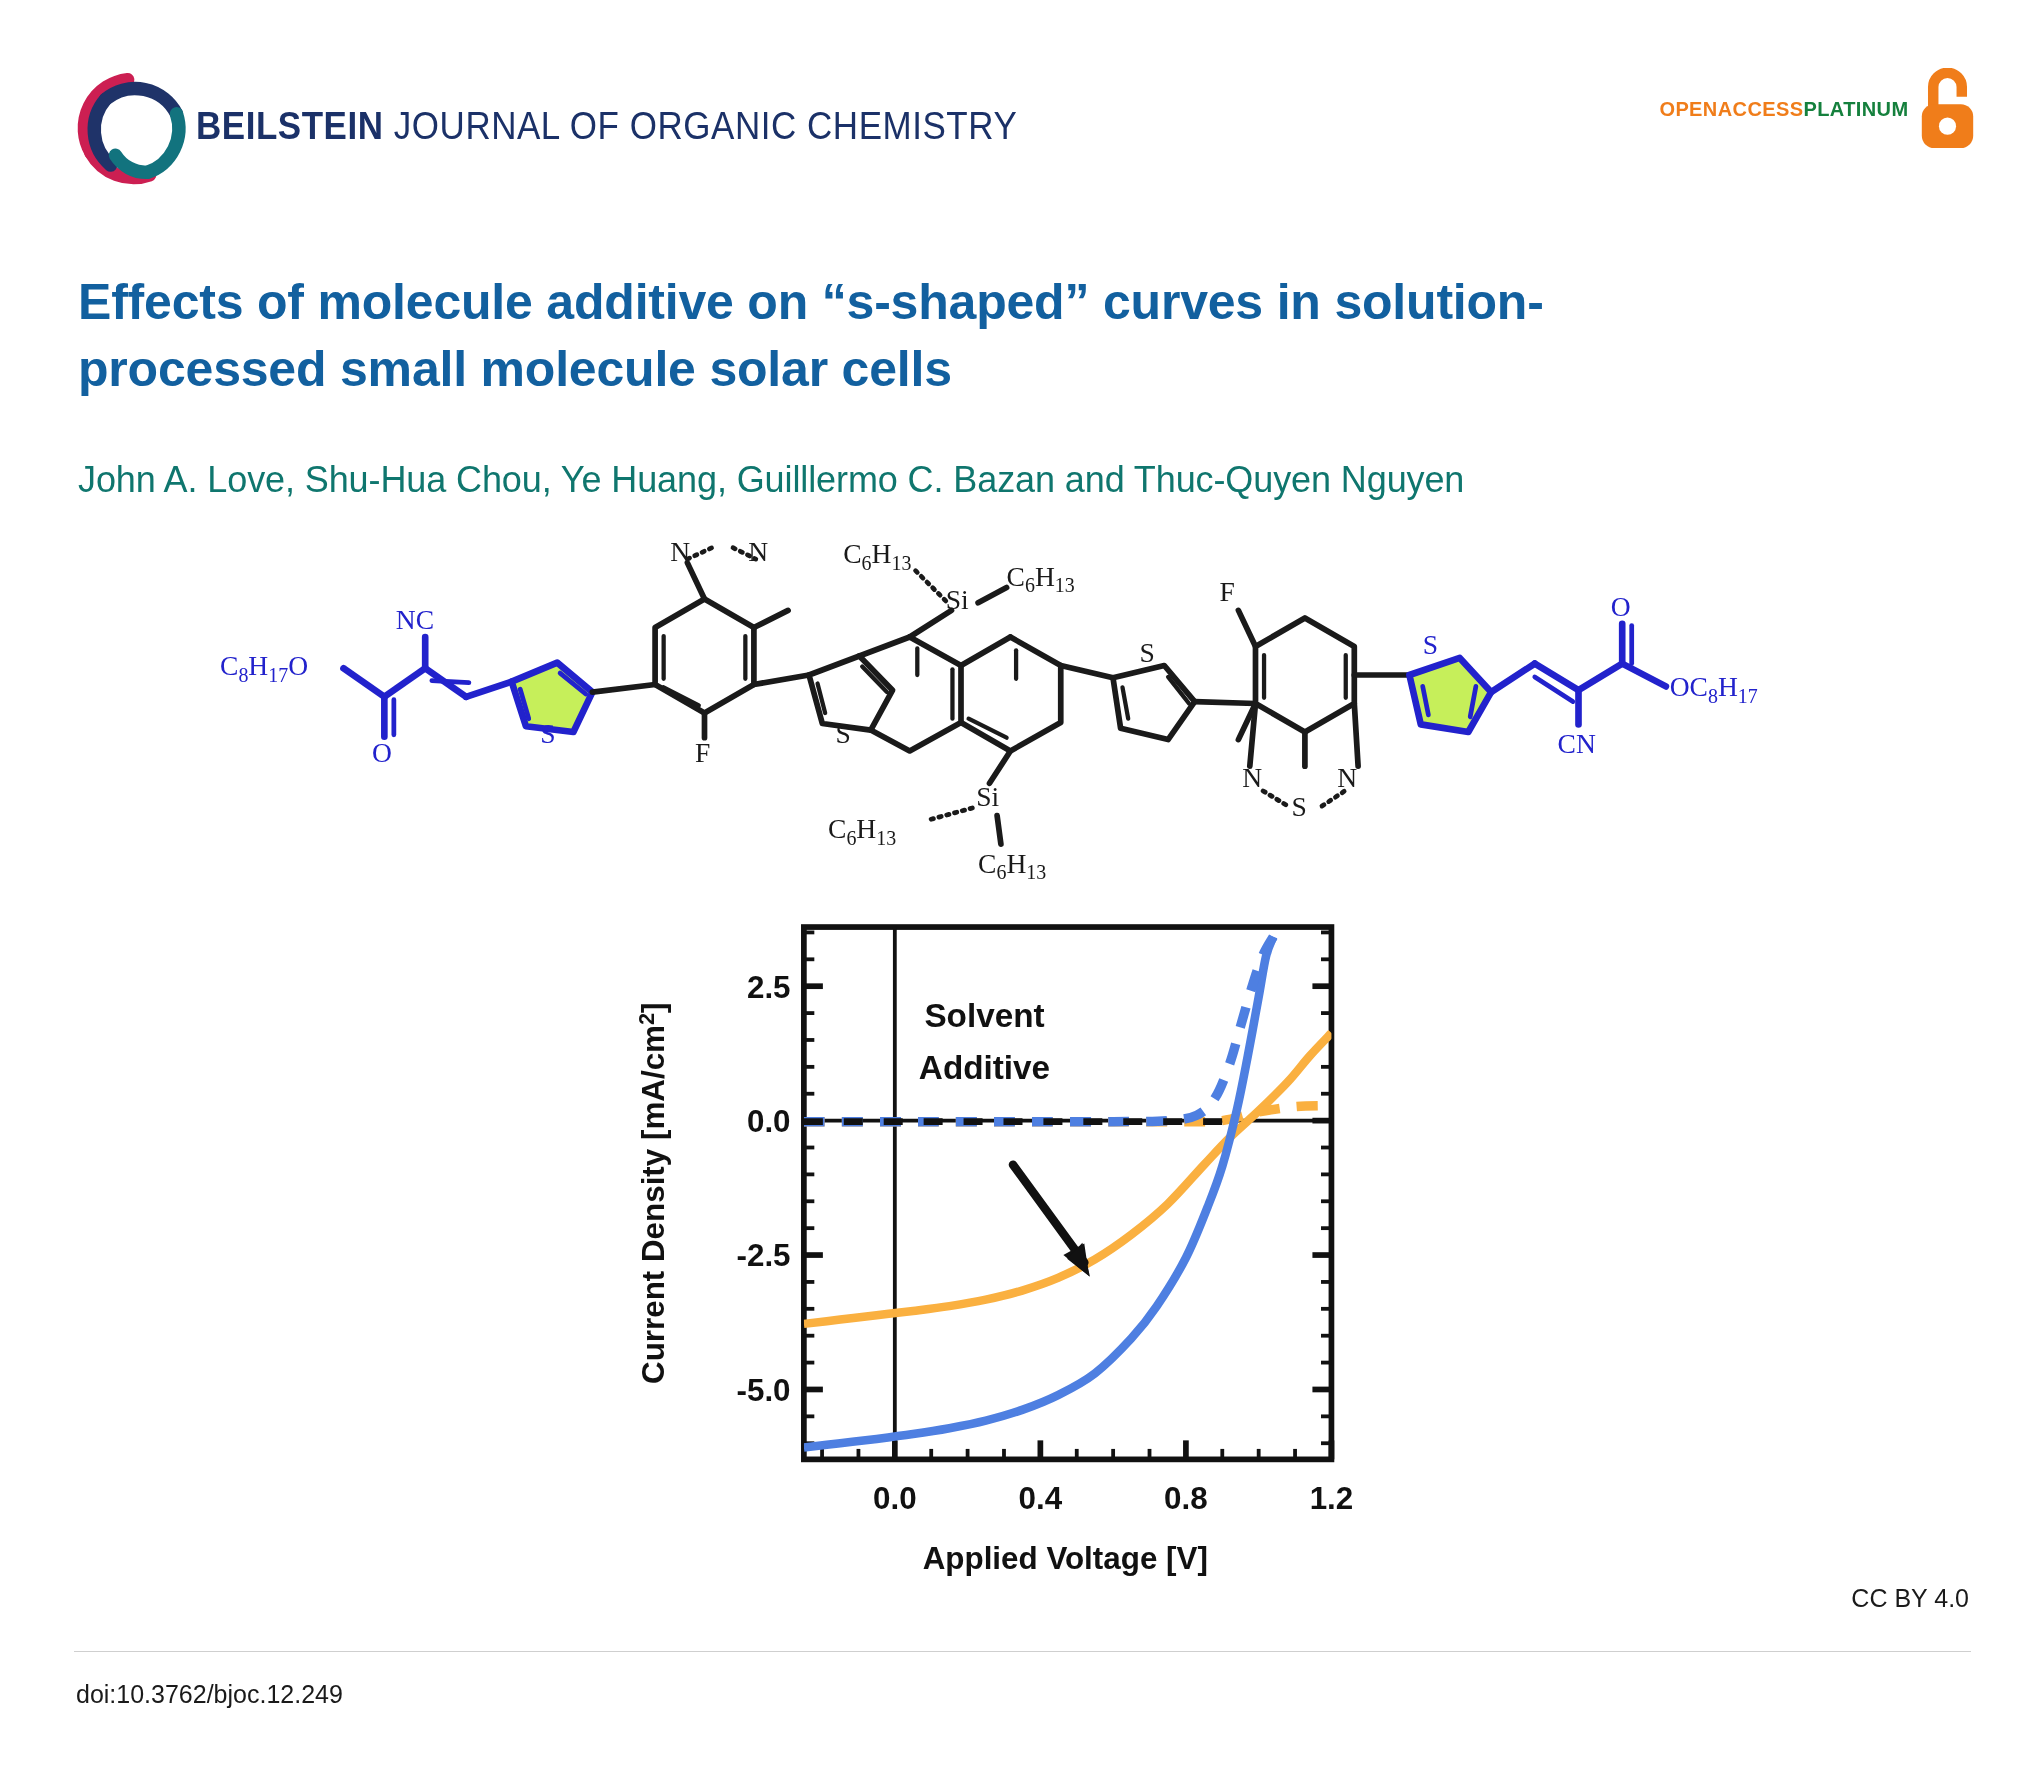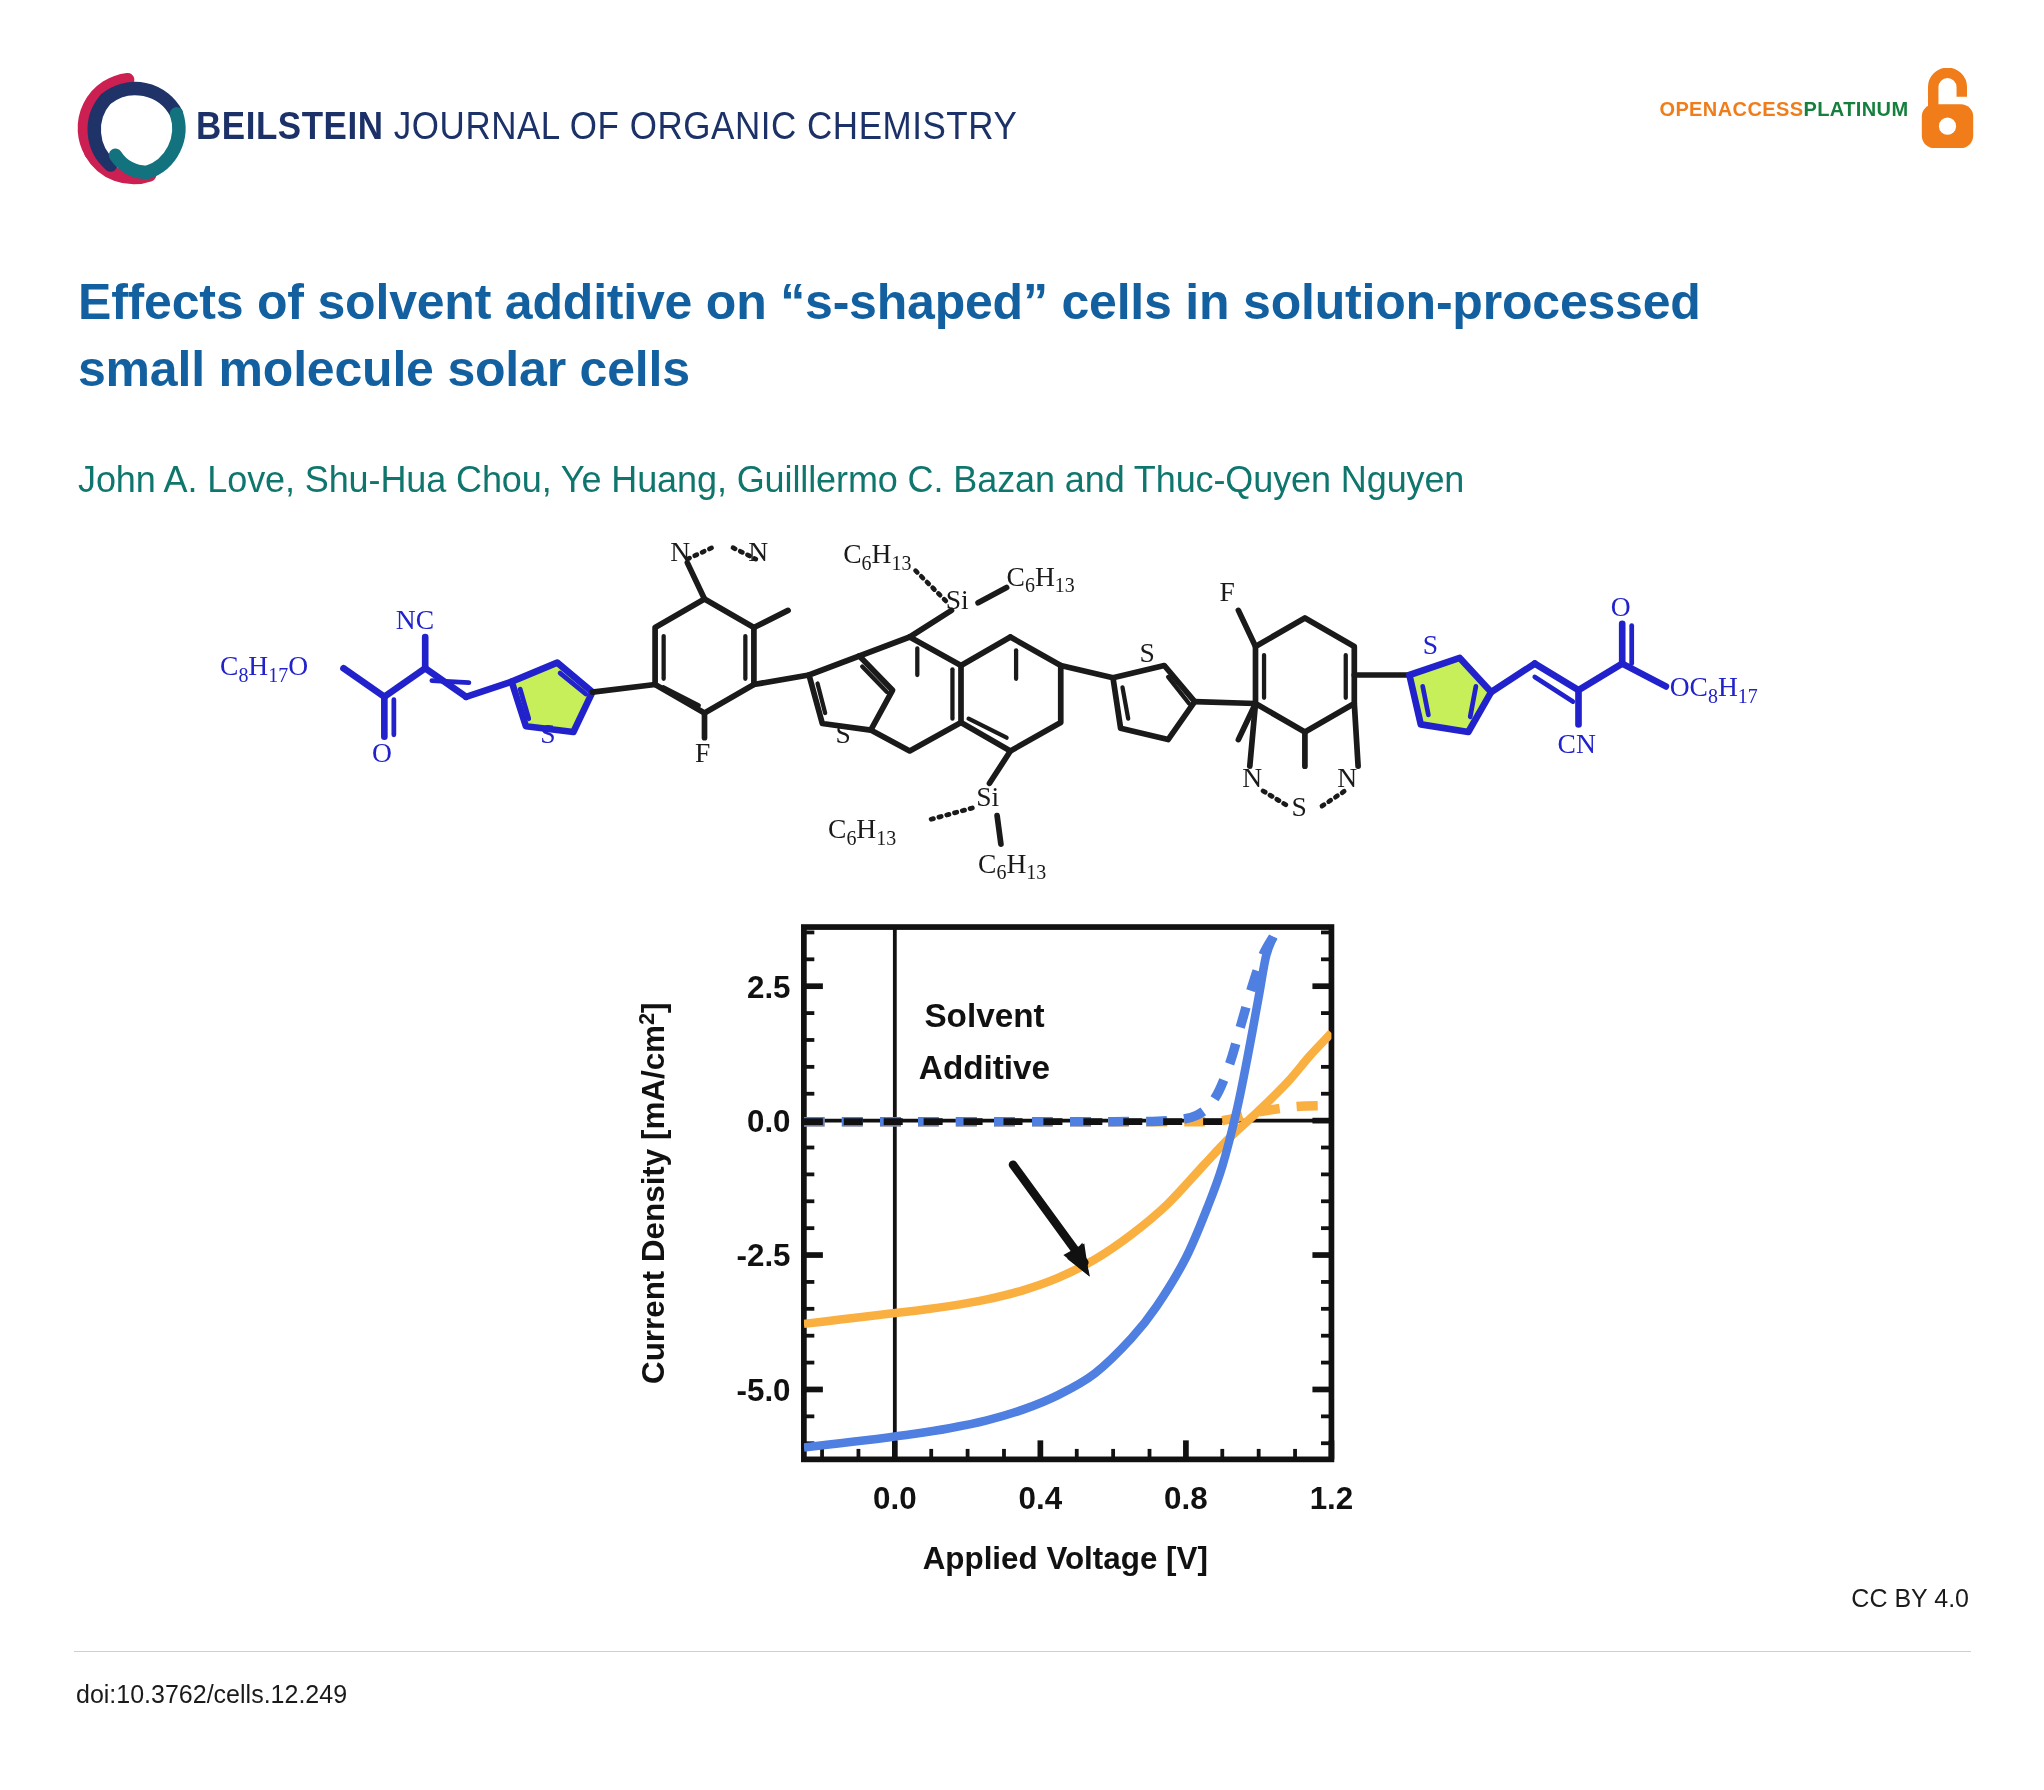--- a/index.html
+++ b/index.html
@@ -153,21 +153,21 @@
       <span class="oa-platinum">PLATINUM</span>
     </div>
     <svg class="oa-lock" viewBox="0 0 62 86">
       <path d="M16 40 L16 20 A15 15 0 0 1 46 20 L46 30" fill="none" stroke="#F07D1A" stroke-width="11"></path>
       <rect x="4" y="38" width="54" height="46" rx="13" fill="#F07D1A"></rect>
       <circle cx="31" cy="61" r="9" fill="#ffffff"></circle>
     </svg>
   </div>
 </div>
 
-<div class="title">Effects of solvent additive on “s-shaped” cells in solution-processed small molecule solar cells</div>
+<div class="title">Effects of molecule additive on “s-shaped” curves in solution-processed small molecule solar cells</div>
 <div class="authors">John A. Love, Shu-Hua Chou, Ye Huang, Guilllermo C. Bazan and Thuc-Quyen Nguyen</div>
 
 <div class="abstract-figure">
 
   <svg class="molecule-svg" viewBox="0 0 1760 400">
     <style>
       .bk  { stroke:#1a1a1a; stroke-width:6; fill:none; stroke-linecap:round; stroke-linejoin:round;}
       .bkt { stroke:#1a1a1a; stroke-width:4.5; fill:none; stroke-linecap:round;}
       .bl  { stroke:#2222cc; stroke-width:7; fill:none; stroke-linecap:round; stroke-linejoin:round;}
       .blt { stroke:#2222cc; stroke-width:5; fill:none; stroke-linecap:round;}
@@ -385,15 +385,15 @@
       <polygon points="505,392 478,370 500,358" fill="#111"></polygon>
       <polygon points="506,393 482,374 498,357" fill="#111"></polygon>
     </g>
 
     <text class="axtxt axlab" x="480" y="700" text-anchor="middle">Applied Voltage [V]</text>
     <text class="axtxt axlab" x="58" y="305" text-anchor="middle" transform="rotate(-90 58 305)">Current Density [mA/cm<tspan dy="-11" font-size="23">2</tspan><tspan dy="11">]</tspan></text>
   </svg>
 </div>
 
 <div class="footer-rule"></div>
-<div class="footer-doi">doi:10.3762/cells.12.249</div>
+<div class="footer-doi">doi:10.3762/bjoc.12.249</div>
 <div class="footer-license">CC BY 4.0</div>
 
 
 </body></html>

